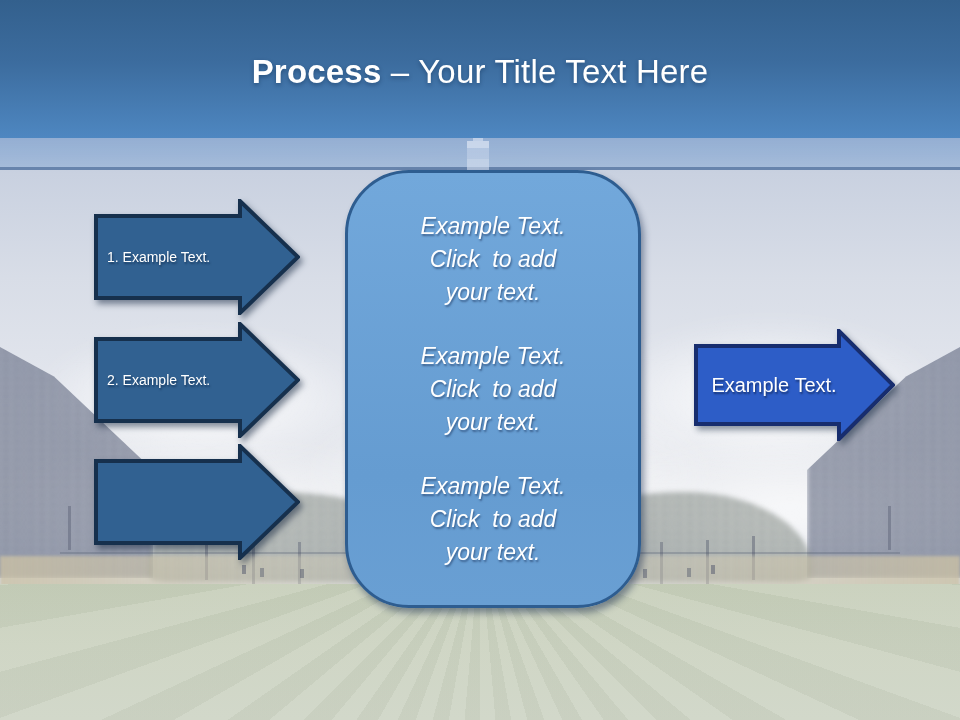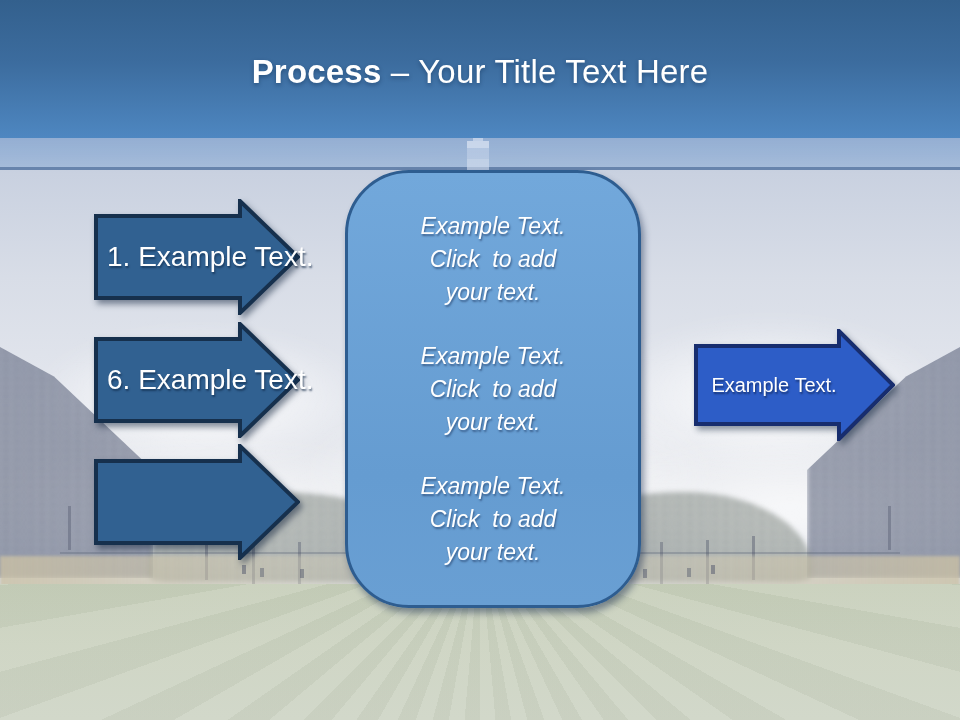--- a/index.html
+++ b/index.html
@@ -60,21 +60,21 @@
     text-shadow:0 2px 4px rgba(8,32,64,.4);letter-spacing:.2px;}
   .header h1 .b{font-weight:700;}
   .subband{position:absolute;left:0;top:138px;width:960px;height:29px;
     background:linear-gradient(180deg,rgba(144,172,210,.90),rgba(158,184,217,.85));
     border-bottom:3px solid rgba(95,125,165,.85);}
 
   
   .step-arrow{position:absolute;left:94px;width:206px;height:116px;}
   .step-arrow svg{position:absolute;inset:0;filter:drop-shadow(3px 4px 3px rgba(12,30,55,.5));}
   .step-arrow .lbl{position:absolute;left:13px;top:0;height:100%;display:flex;align-items:center;
-    color:#fff;font-size:28px;white-space:nowrap;text-shadow:1px 2px 2px rgba(12,35,65,.6);}
+    color:#fff;font-size:14px;white-space:nowrap;text-shadow:1px 2px 2px rgba(12,35,65,.6);}
   .a1{top:199px}.a2{top:322px}.a3{top:444px}
 
   
   .center-box{position:absolute;left:345px;top:170px;width:296px;height:438px;box-sizing:border-box;
     background:linear-gradient(180deg,#72a8db,#659cd1 70%,#699fd3);
     border:3px solid #2e5d90;border-radius:64px;
     box-shadow:3px 5px 7px rgba(15,35,70,.45);
     display:flex;flex-direction:column;justify-content:center;gap:31px;}
   .center-box .block{text-align:center;color:#fff;font-style:italic;font-size:23px;line-height:33px;
     text-shadow:1px 2px 2px rgba(25,50,90,.55);}
@@ -119,21 +119,21 @@
   <div class="step-arrow a1">
     <svg viewBox="0 0 206 116">
       <polygon points="2,17 146,17 146,2 204,58 146,114 146,99 2,99" fill="#316191" stroke="#16304d" stroke-width="4" stroke-linejoin="miter"></polygon>
     </svg>
     <span class="lbl pre">1. Example Text.</span>
   </div>
   <div class="step-arrow a2">
     <svg viewBox="0 0 206 116">
       <polygon points="2,17 146,17 146,2 204,58 146,114 146,99 2,99" fill="#316191" stroke="#16304d" stroke-width="4" stroke-linejoin="miter"></polygon>
     </svg>
-    <span class="lbl pre">6. Example Text.</span>
+    <span class="lbl pre">2. Example Text.</span>
   </div>
   <div class="step-arrow a3">
     <svg viewBox="0 0 206 116">
       <polygon points="2,17 146,17 146,2 204,58 146,114 146,99 2,99" fill="#316191" stroke="#16304d" stroke-width="4" stroke-linejoin="miter"></polygon>
     </svg>
   </div>
 
   <div class="center-box">
     <div class="block">
       <span class="pre">Example Text.</span>

